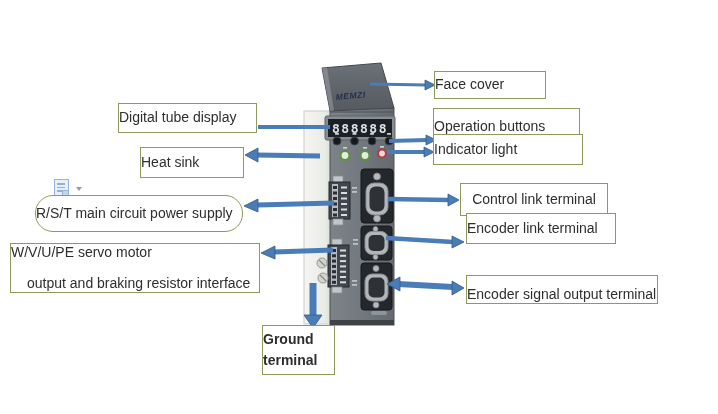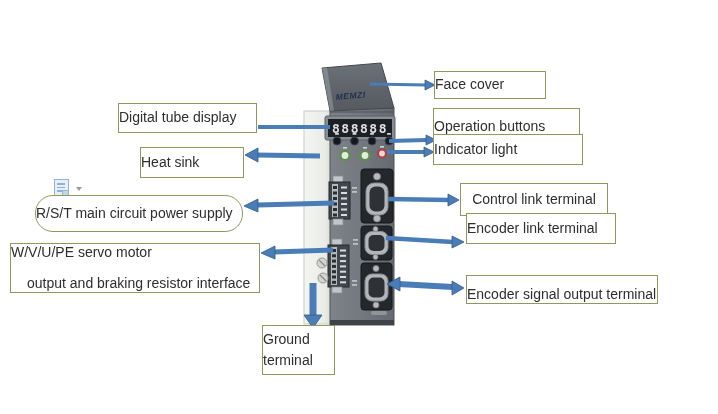--- a/index.html
+++ b/index.html
@@ -240,21 +240,21 @@
 
   <div class="callout" style="left:35px;top:195px;width:208px;height:37px;border-radius:18px;">
     <span class="ln">R/S/T main circuit power supply</span>
   </div>
 
   <div class="callout" style="left:10px;top:243px;width:250px;height:50px;gap:14px;">
     <span class="ln">W/V/U/PE servo motor</span>
     <span class="ln ln2">output and braking resistor interface</span>
   </div>
 
-  <div class="callout" style="left:262px;top:325px;width:73px;height:50px;line-height:1.5;">
+  <div class="callout" style="left:262px;top:325px;width:73px;height:50px;line-height:1.5;font-weight:bold;">
     <span class="ln">Ground</span>
     <span class="ln">terminal</span>
   </div>
 
   <div class="callout" style="left:434px;top:71px;width:112px;height:28px;">
     <span class="ln">Face cover</span>
   </div>
 
   <div class="callout" style="left:433px;top:108px;width:147px;height:37px;">
     <span class="ln">Operation buttons</span>

